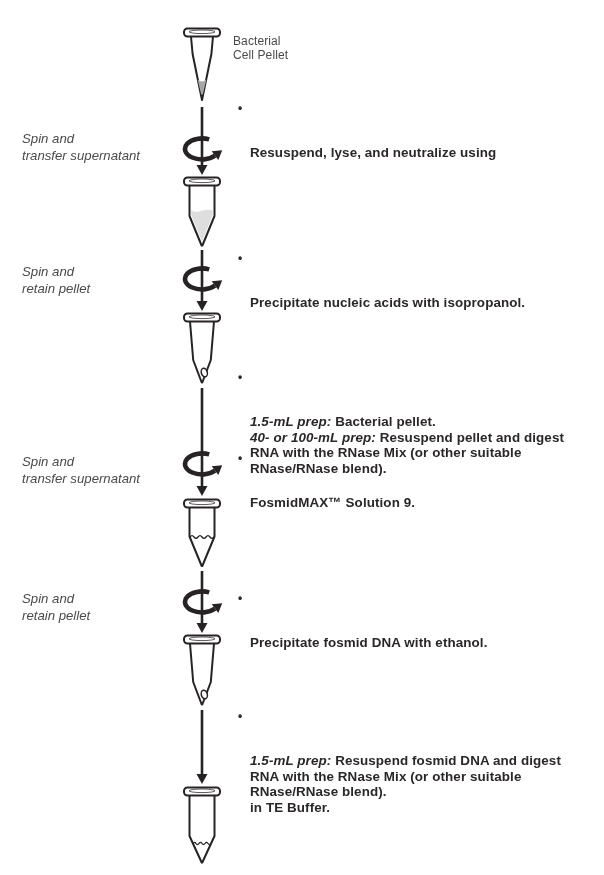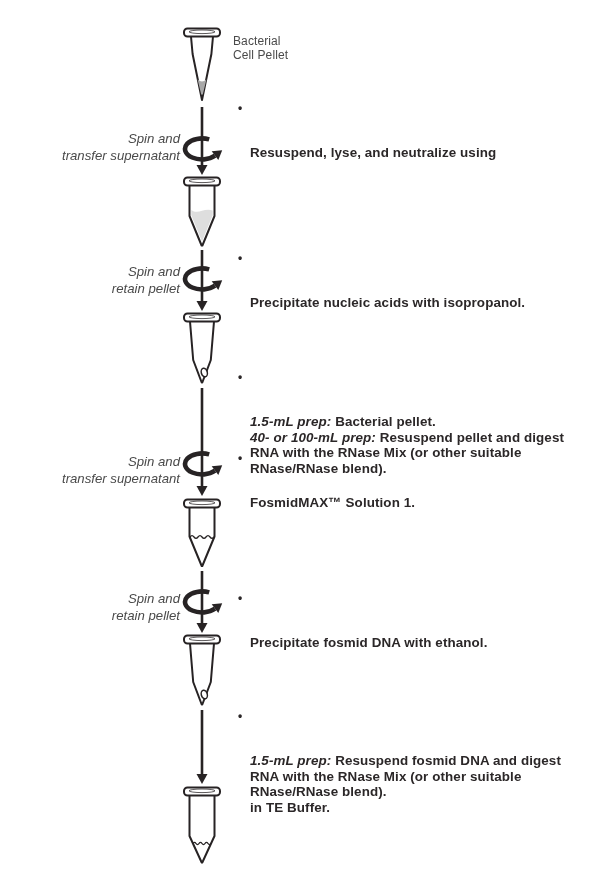--- a/index.html
+++ b/index.html
@@ -40,21 +40,21 @@
   .spin .head{fill:var(--ink);}
 
   
   .start-label{
     position:absolute;left:233px;top:35px;
     font-size:12px;line-height:13.5px;color:var(--soft);
     letter-spacing:.1px;
   }
   .side-label{
     position:absolute;left:22px;width:158px;
-    text-align:right;font-style:italic;
+    text-align:left;font-style:italic;
     font-size:13.2px;line-height:17px;color:var(--soft);
   }
   .bullet{
     position:absolute;left:238px;
     display:flex;align-items:flex-start;
     color:#2b2728;font-weight:bold;
     font-size:13.4px;line-height:15.5px;
     letter-spacing:.1px;
   }
   .bullet .marker{width:12px;flex:0 0 12px;font-size:12px;line-height:15.5px;}
@@ -219,21 +219,21 @@
       <div><span class="lead">1.5-mL prep:</span><span> Bacterial pellet.</span></div>
       <div><span class="lead">40- or 100-mL prep:</span><span> Resuspend pellet and digest</span></div>
       <div>RNA with the RNase Mix (or other suitable</div>
       <div>RNase/RNase blend).</div>
     </div>
   </div>
 
   <div class="bullet" style="top:451px">
     <span class="marker">•</span>
     <div class="lines">
-      <div>FosmidMAX™ Solution 1.</div>
+      <div>FosmidMAX™ Solution 9.</div>
     </div>
   </div>
 
   <div class="bullet" style="top:591px">
     <span class="marker">•</span>
     <div class="lines">
       <div>Precipitate fosmid DNA with ethanol.</div>
     </div>
   </div>
 

